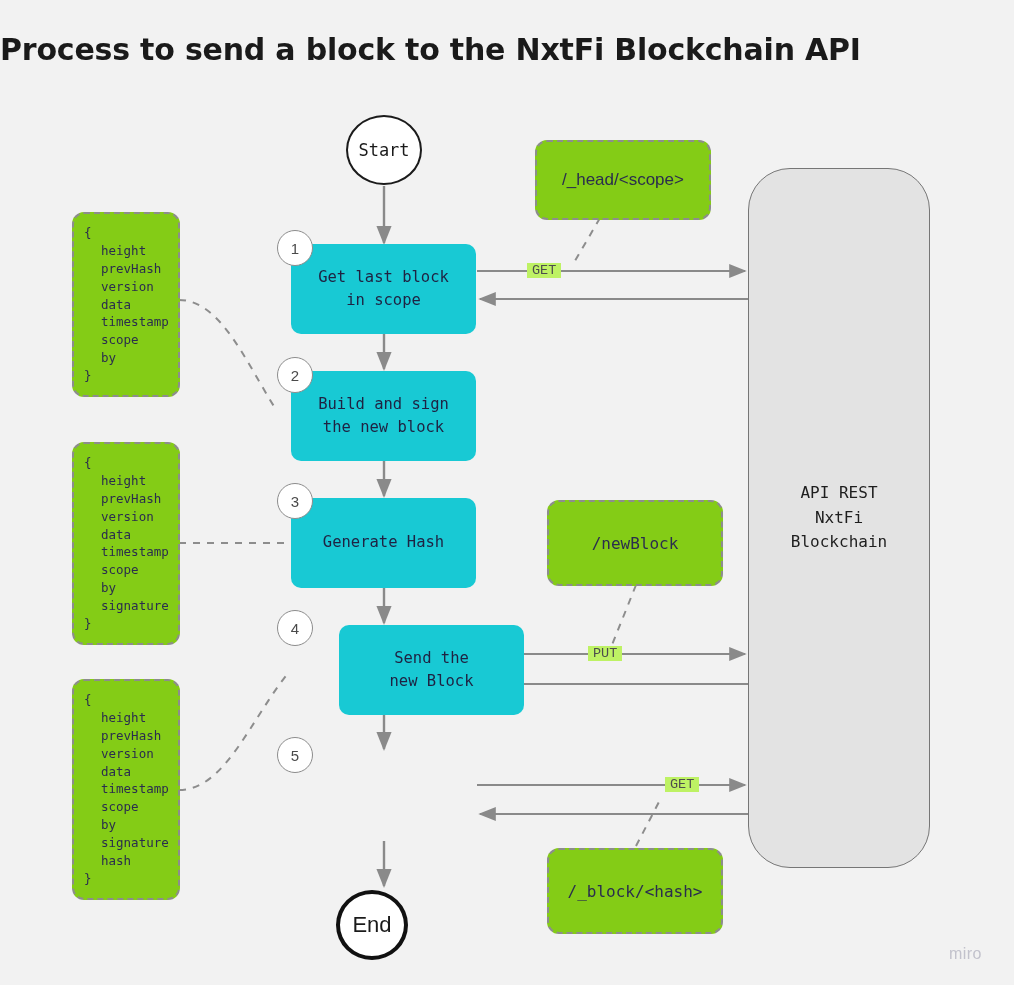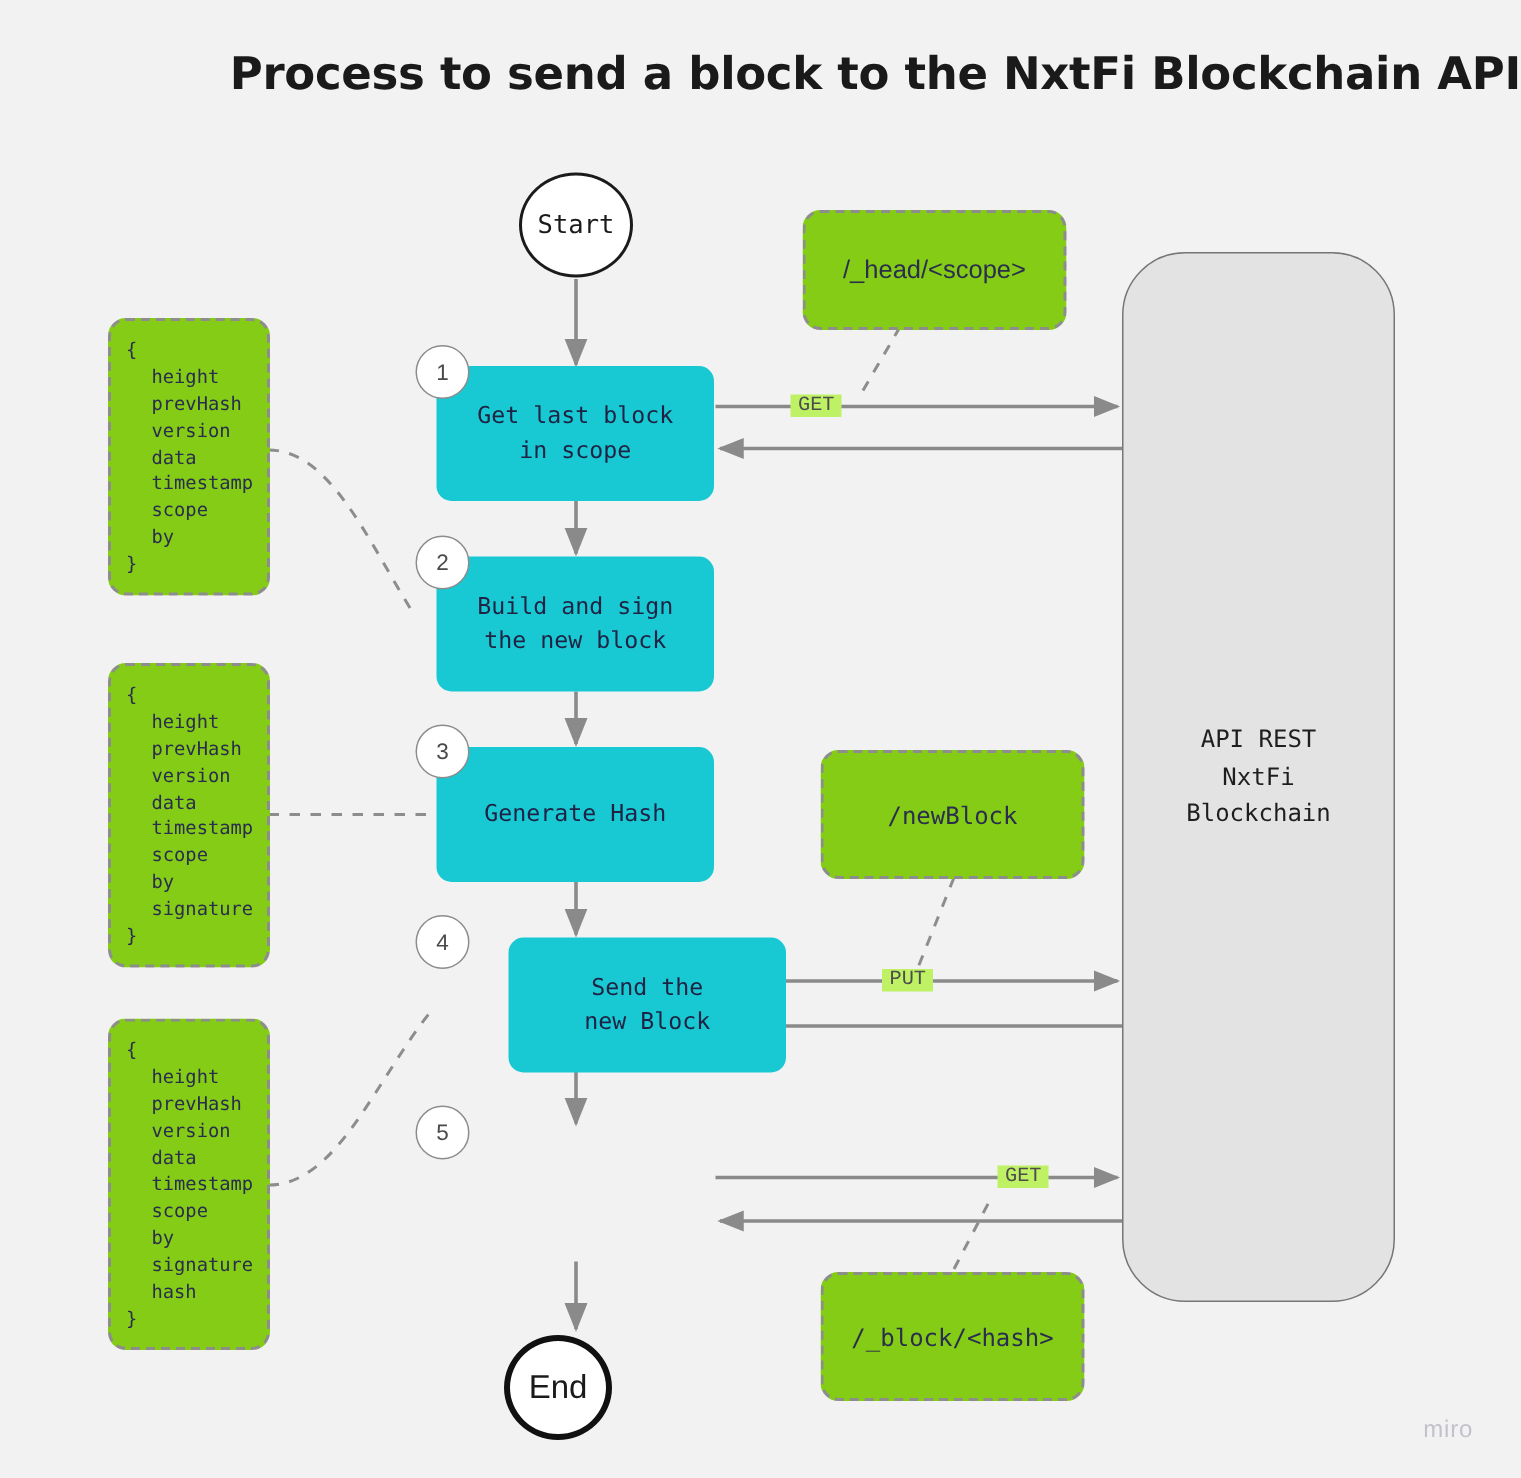--- a/index.html
+++ b/index.html
@@ -15,21 +15,21 @@
   #canvas {
     position: relative;
     width: 1014px;
     height: 985px;
   }
   .abs { position: absolute; }
 
   
   #title {
     left: 0; top: 32px; width: 1014px;
-    text-align: right;
+    text-align: left;
     font-size: 30px;
     font-weight: 700;
     letter-spacing: -0.2px;
     color: #1a1a1a;
     font-family: "DejaVu Sans", sans-serif;
   }
 
   
   #wires { position: absolute; left: 0; top: 0; width: 1014px; height: 985px; pointer-events: none; }
 

